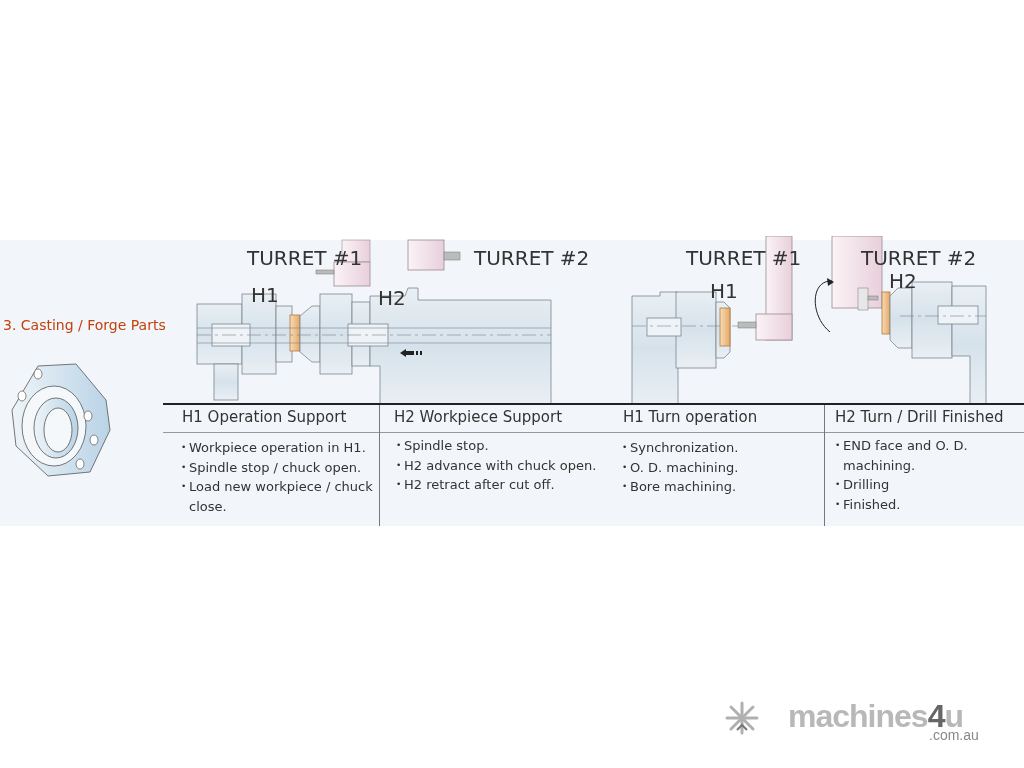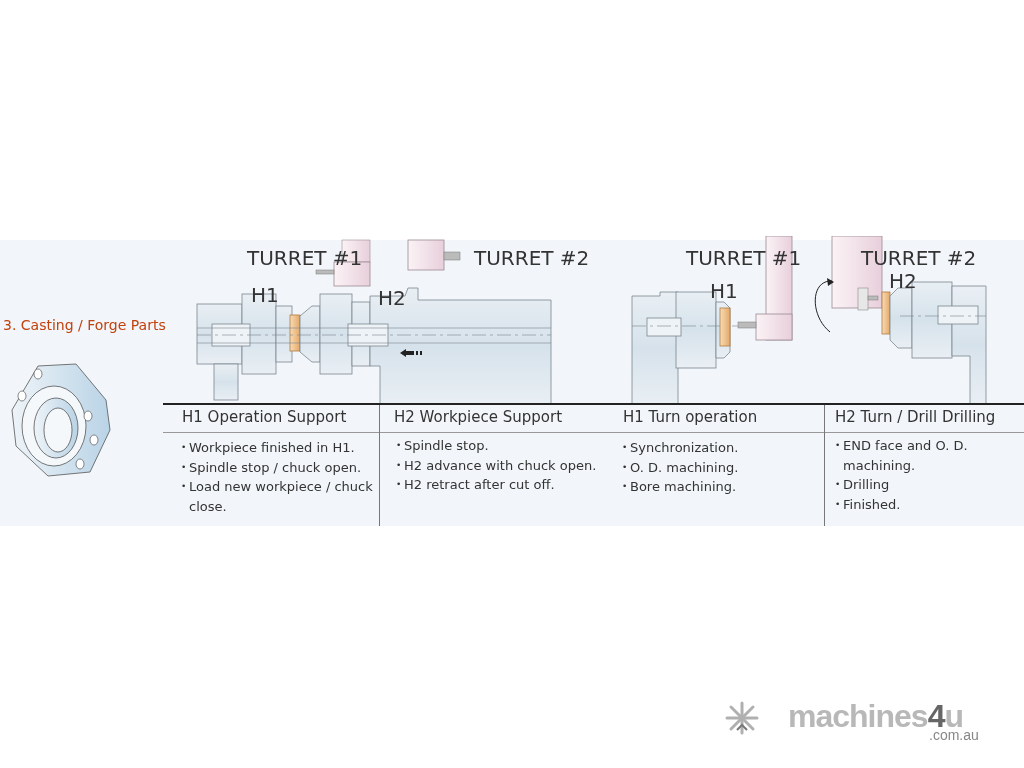--- a/index.html
+++ b/index.html
@@ -137,21 +137,21 @@
 <div class="label" style="left:861px;top:246px">TURRET #2</div>
 <div class="label" style="left:710px;top:279px">H1</div>
 <div class="label" style="left:889px;top:269px">H2</div>
 
 <div class="table-top"></div>
 
 <div class="col" style="left:163px;width:217px">
   <div class="col-head">H1 Operation Support</div>
   <div class="col-rule"></div>
   <ul class="col-list">
-    <li>Workpiece finished in H1.</li>
+    <li>Workpiece operation in H1.</li>
     <li>Spindle stop / chuck open.</li>
     <li style="width:185px">Load new workpiece / chuck close.</li>
   </ul>
 </div>
 <div class="vdiv" style="left:379px"></div>
 
 <div class="col" style="left:380px;width:224px">
   <div class="col-head" style="padding-left:14px">H2 Workpiece Support</div>
   <div class="col-rule"></div>
   <ul class="col-list" style="padding-left:16px;padding-top:3px">
@@ -166,21 +166,21 @@
   <div class="col-rule"></div>
   <ul class="col-list">
     <li>Synchronization.</li>
     <li>O. D. machining.</li>
     <li>Bore machining.</li>
   </ul>
 </div>
 <div class="vdiv" style="left:824px"></div>
 
 <div class="col" style="left:825px;width:199px">
-  <div class="col-head" style="padding-left:10px">H2 Turn / Drill Drilling</div>
+  <div class="col-head" style="padding-left:10px">H2 Turn / Drill Finished</div>
   <div class="col-rule"></div>
   <ul class="col-list" style="padding-left:10px;padding-top:3px">
     <li style="width:140px">END face and O. D. machining.</li>
     <li>Drilling</li>
     <li>Finished.</li>
   </ul>
 </div>
 
 <div class="logo">
   <svg width="36" height="36" viewBox="0 0 36 36">

